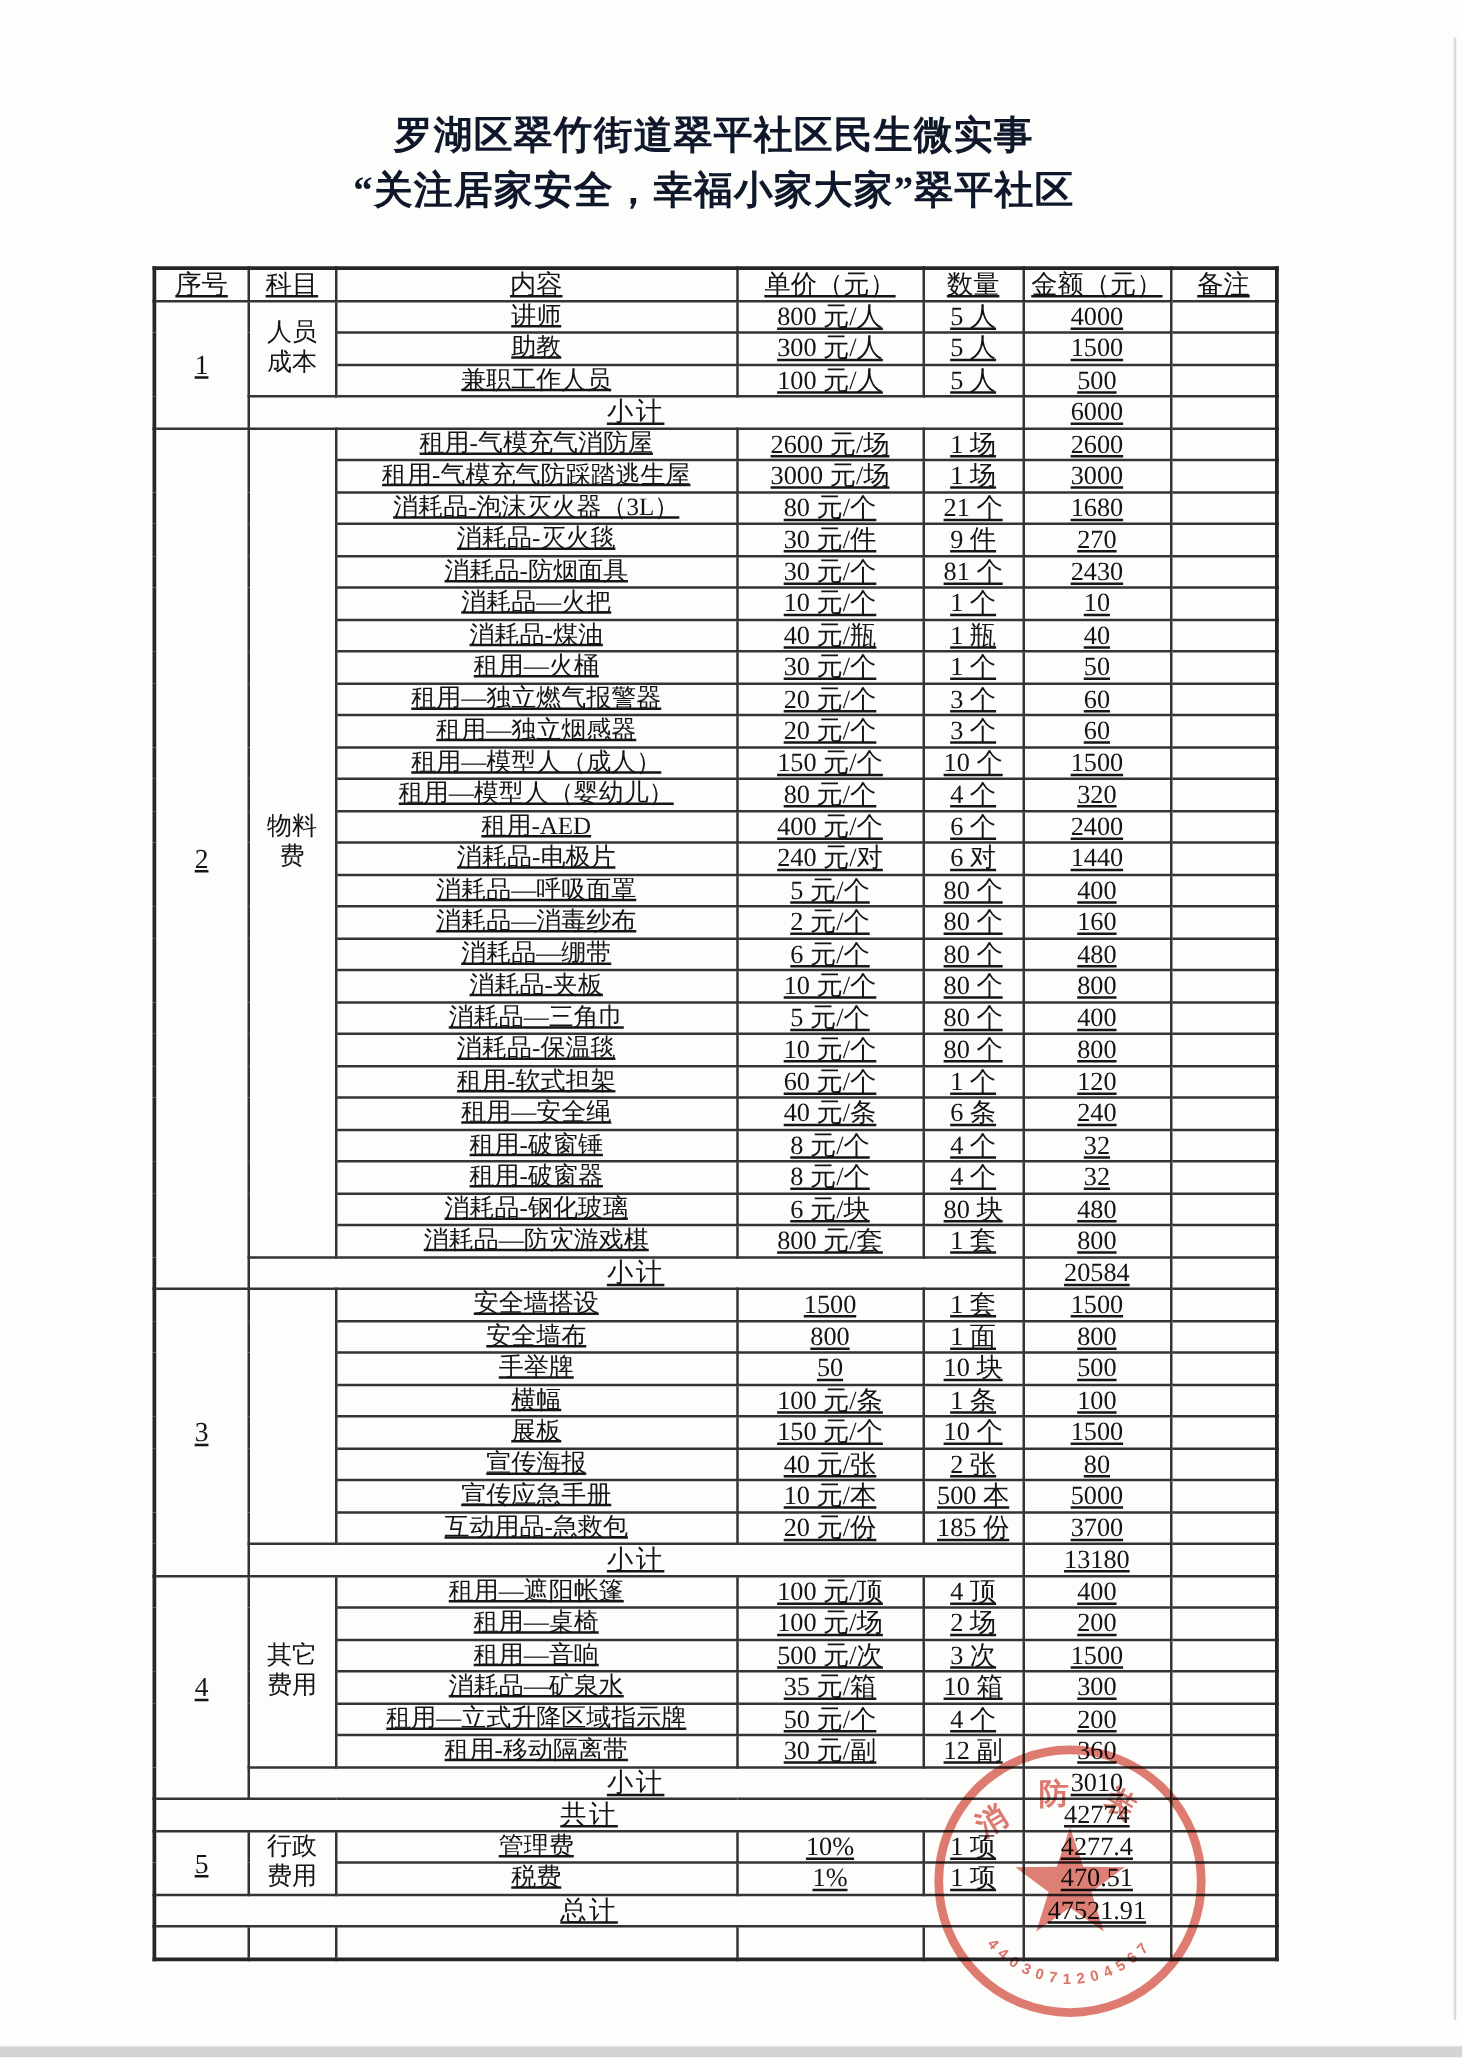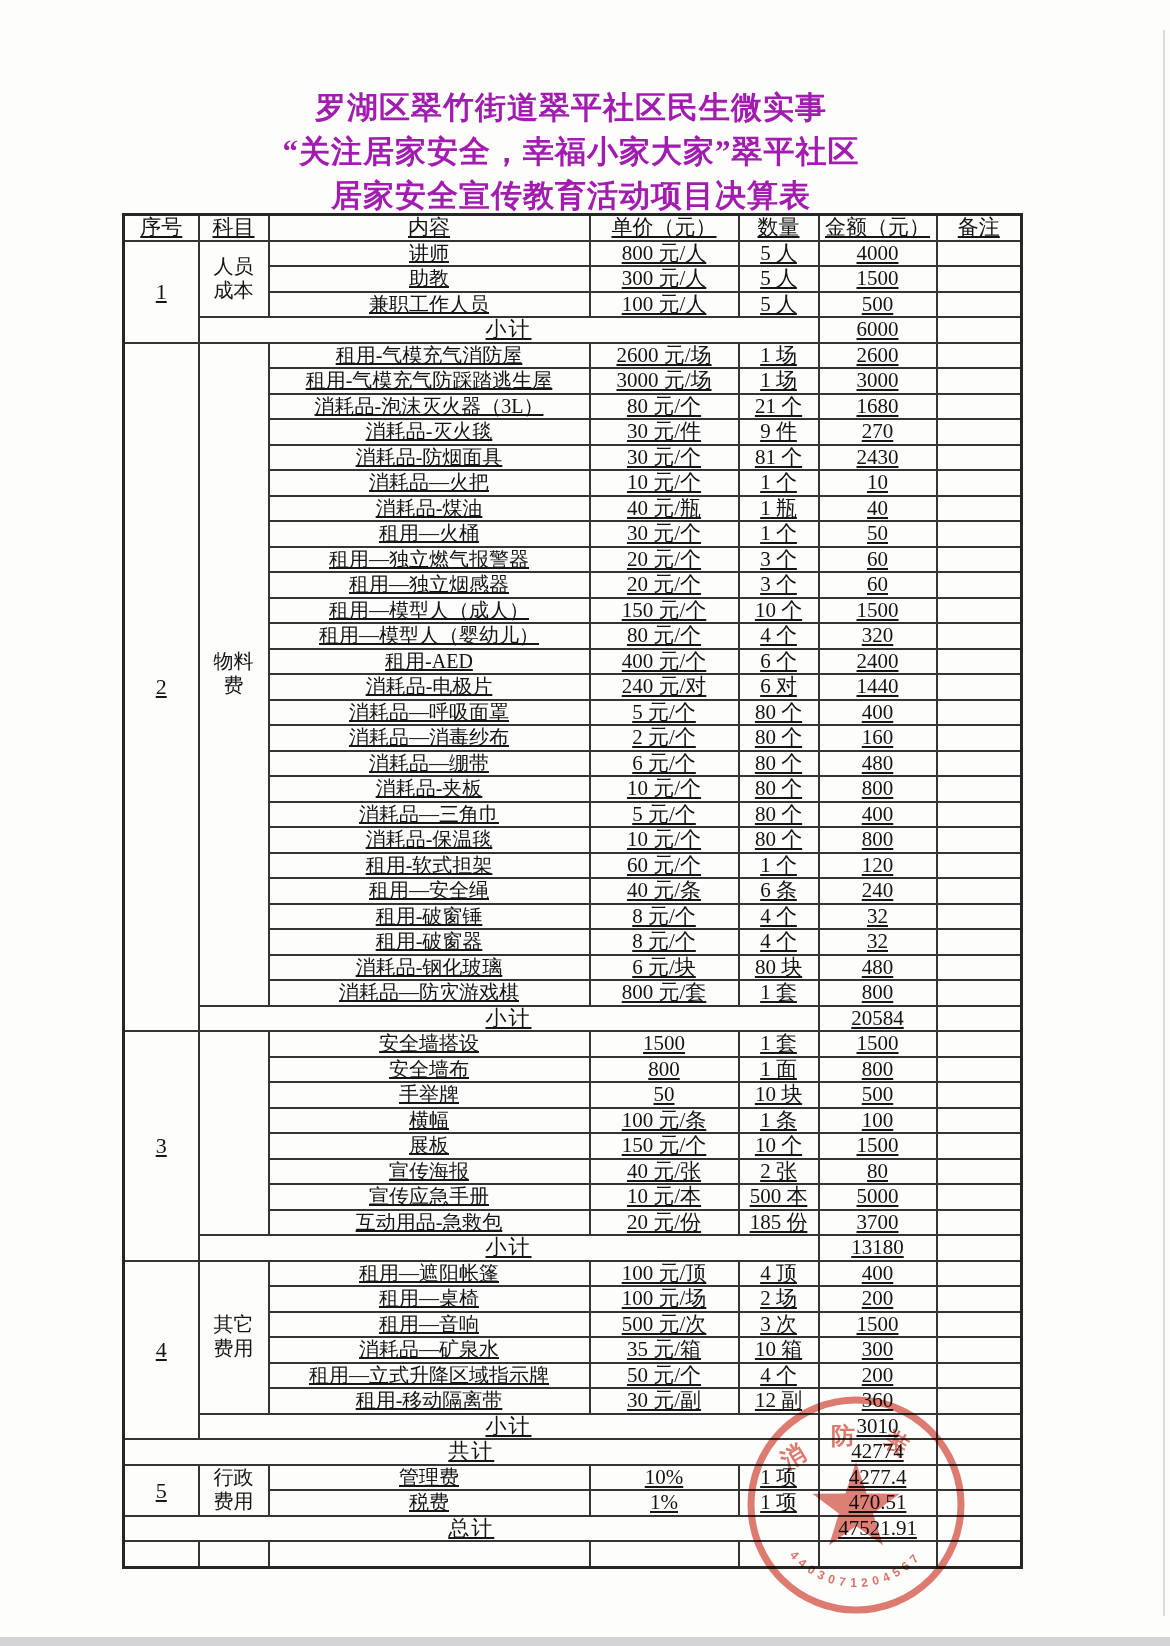--- a/index.html
+++ b/index.html
@@ -6,21 +6,21 @@
   body{
     width:1170px;height:1646px;position:relative;overflow:hidden;
     background:#fdfdfc;
     font-family:"Liberation Serif","DejaVu Serif",serif;
     color:#161616;
   }
   .title-block{
     position:absolute;left:122px;top:86px;width:898px;text-align:center;
   }
   .title-line{
-    font-size:31px;font-weight:bold;line-height:44px;color:#a21caf;
+    font-size:31px;font-weight:bold;line-height:44px;color:#0f172a;
     letter-spacing:1px;white-space:nowrap;
   }
   table.budget{
     position:absolute;left:122px;top:213px;width:898px;
     border-collapse:collapse;table-layout:fixed;
     border:3px solid #262626;
     text-decoration:underline;
   }
   td,th{
     border:2px solid #343434;
@@ -62,21 +62,20 @@
     fill:#d5574b;opacity:.9;
     font-family:"Liberation Sans","DejaVu Sans",sans-serif;
   }
 </style>
 </head>
 <body>
 
 <div class="title-block">
   <div class="title-line">罗湖区翠竹街道翠平社区民生微实事</div>
   <div class="title-line">“关注居家安全，幸福小家大家”翠平社区</div>
-  <div class="title-line">居家安全宣传教育活动项目决算表</div>
 </div>
 
 <table class="budget">
   <colgroup>
     <col style="width:75px">
       <col style="width:70px">
       <col style="width:321px">
     <col style="width:149px">
       <col style="width:80px">
       <col style="width:118px">

